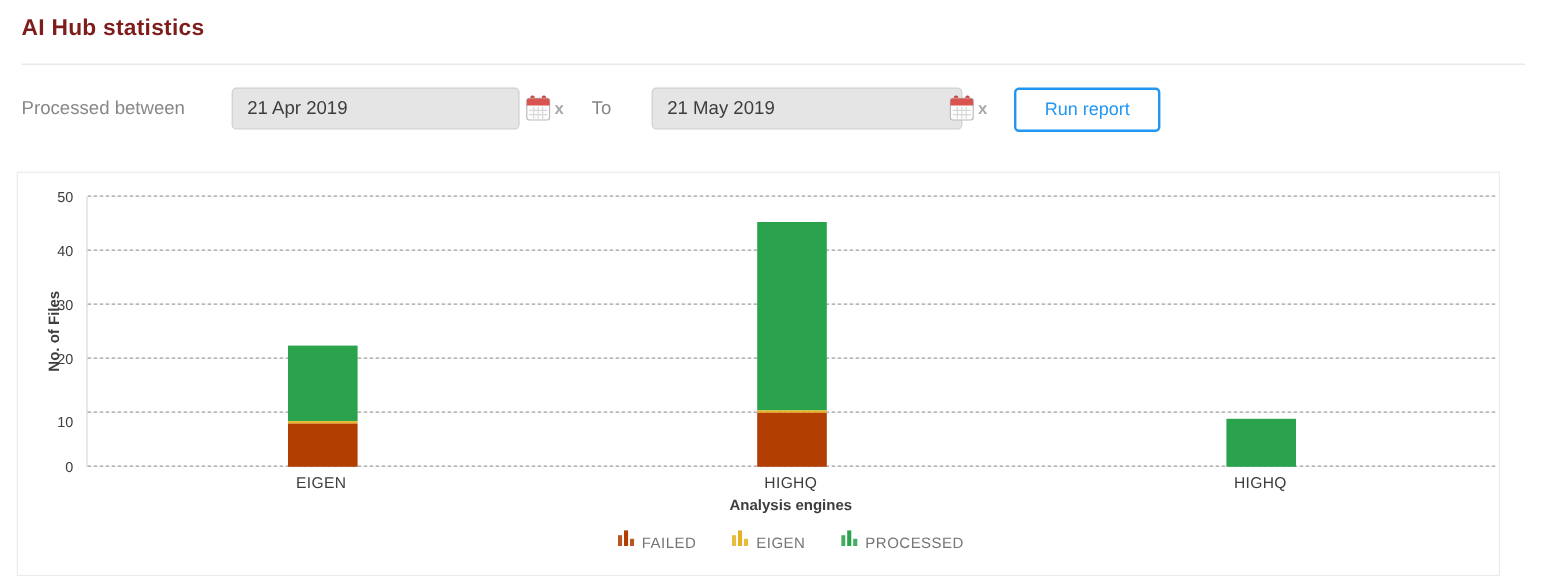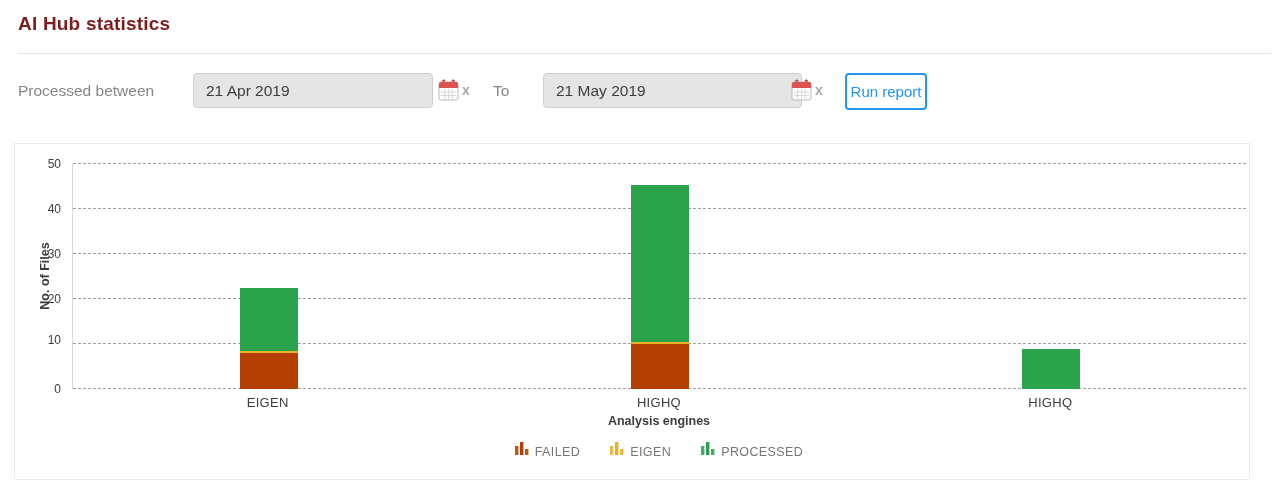--- a/index.html
+++ b/index.html
@@ -15,21 +15,21 @@
   .date-input { position: absolute; top: 73px; height: 35px; background: #e5e5e5; border: 1px solid #cfcfcf; border-radius: 4px; padding: 0 12px; font-size: 15.5px; color: #3d3d3d; font-family: inherit; outline: none; }
   .date-input.start { left: 193px; width: 240px; }
   .date-input.end { left: 543px; width: 259px; }
   .cal-icon { position: absolute; top: 79px; cursor: pointer; }
   .cal-icon.start { left: 438px; }
   .cal-icon.end { left: 791px; }
   .clear-x { position: absolute; top: 83px; font-size: 14px; font-weight: 700; color: #a9a9a9; cursor: pointer; line-height: 1; }
   .clear-x.start { left: 462px; }
   .clear-x.end { left: 815px; }
   .to-label { position: absolute; left: 493px; top: 82px; font-size: 15.5px; color: #878787; }
-  .run-report { position: absolute; left: 845px; top: 73px; width: 82px; height: 37px; background: #ffffff; border: 2px solid #2196f3; border-radius: 4px; color: #2196f3; font-size: 15px; font-weight: 500; font-family: inherit; cursor: pointer; }
+  .run-report { position: absolute; left: 845px; top: 73px; width: 122px; height: 37px; background: #ffffff; border: 2px solid #2196f3; border-radius: 4px; color: #2196f3; font-size: 15px; font-weight: 500; font-family: inherit; cursor: pointer; }
 
   
   .chart-panel { position: absolute; left: 14px; top: 143px; width: 1236px; height: 337px; background: #ffffff; border: 1px solid #ececec; }
   .plot-area { position: absolute; left: 57px; top: 20px; width: 1174px; height: 225px; border-left: 1px solid #d9d9d9; display: flex; align-items: flex-end; }
   .gridline { position: absolute; left: 0; width: 100%; border-top: 1px dashed #9e9e9e; height: 0; }
   .y-axis-ticks { position: absolute; left: 0; top: 20px; width: 46px; height: 225px; }
   .ytick { position: absolute; right: 0; font-size: 12px; color: #3d3d3d; transform: translateY(50%); }
   .y-axis-title { position: absolute; left: 30px; top: 132px; transform: translate(-50%, -50%) rotate(-90deg); font-size: 12.5px; font-weight: 700; color: #3d3d3d; white-space: nowrap; }
   .bar-col { flex: 1; display: flex; justify-content: center; align-items: flex-end; height: 100%; position: relative; z-index: 1; }
   .bar { width: 58px; display: flex; flex-direction: column-reverse; }
@@ -88,21 +88,21 @@
   </svg>
 </span>
 <span class="clear-x end">x</span>
 
 <button class="run-report">Run report</button>
 
 <div class="chart-panel">
   <div class="y-axis-title">No. of Files</div>
   <div class="y-axis-ticks">
       <div class="ytick" style="bottom: 0px;">0</div>
-      <div class="ytick" style="bottom: 49px;">10</div>
+      <div class="ytick" style="bottom: 37px;">10</div>
       <div class="ytick" style="bottom: 90px;">20</div>
       <div class="ytick" style="bottom: 135px;">30</div>
       <div class="ytick" style="bottom: 180px;">40</div>
       <div class="ytick" style="bottom: 225px;">50</div>
     </div>
   <div class="plot-area">
       <div class="gridline" style="bottom: 0px;"></div>
       <div class="gridline" style="bottom: 45px;"></div>
       <div class="gridline" style="bottom: 90px;"></div>
       <div class="gridline" style="bottom: 135px;"></div>

